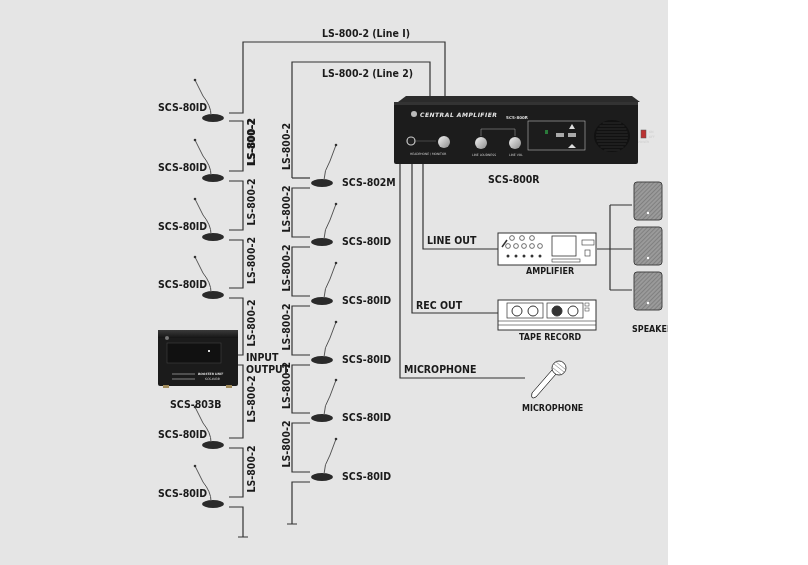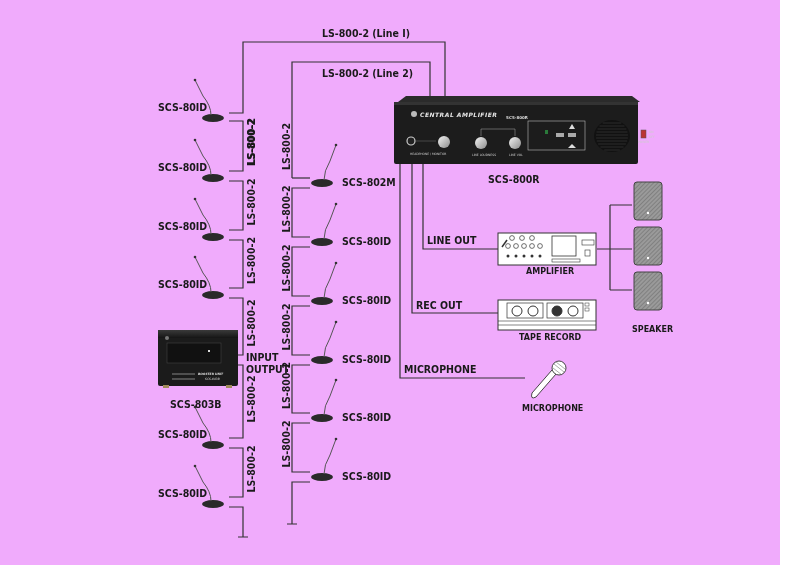--- a/index.html
+++ b/index.html
@@ -1,16 +1,16 @@
 <!DOCTYPE html>
 <html><head>
 <meta charset="utf-8">
 <style>
   html,body{margin:0;padding:0;background:#fff;}
-  #canvas{position:relative;width:780px;height:565px;overflow:hidden;background:#f0abfc;font-family:"DejaVu Sans","Liberation Sans",sans-serif;}
+  #canvas{position:relative;width:668px;height:565px;overflow:hidden;background:#e5e5e5;font-family:"DejaVu Sans","Liberation Sans",sans-serif;}
   svg{position:absolute;left:0;top:0;}
   .lbl{font-family:"DejaVu Sans Condensed","DejaVu Sans",sans-serif;font-weight:bold;font-size:10.5px;fill:#1a1a1a;}
   .lblsm{font-family:"DejaVu Sans",sans-serif;font-weight:bold;font-size:8px;fill:#1a1a1a;}
   .wire{stroke:#333;stroke-width:1.2;fill:none;}
   .tiny{font-family:"DejaVu Sans",sans-serif;font-size:3px;fill:#ccc;}
 </style>
 </head>
 <body>
 
 <div id="canvas">

